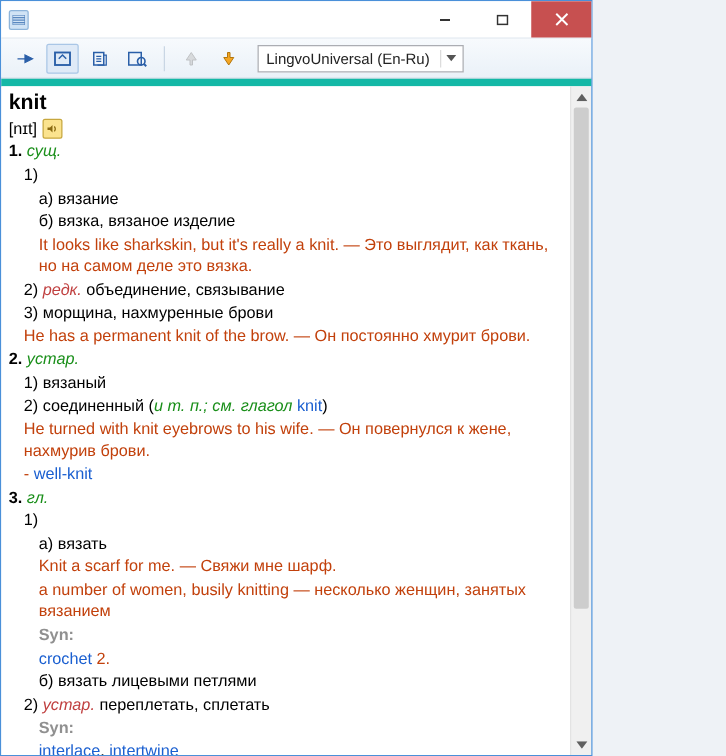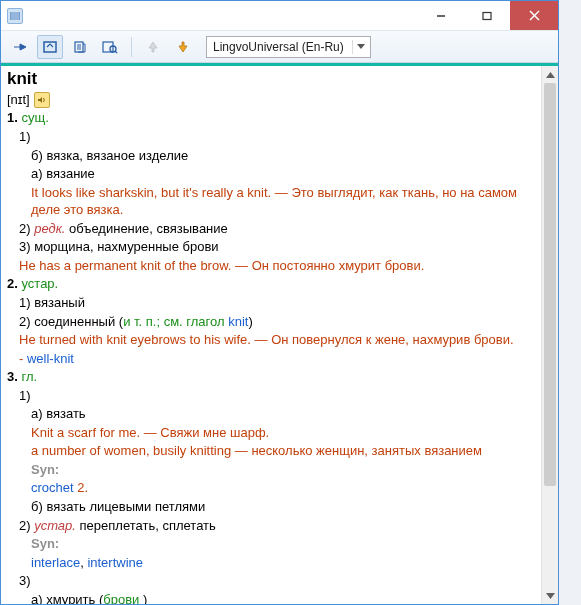--- a/index.html
+++ b/index.html
@@ -1,43 +1,43 @@
 <!DOCTYPE html>
 <html><head>
 <meta charset="utf-8">
 <style>
   * { box-sizing: border-box; }
   html, body { margin: 0; padding: 0; font-family: "Segoe UI", Tahoma, Arial, sans-serif; font-size: 13px; background: #eef2f6; }
-  .window { width: 559px; height: 605px; background: #fff; border: 1px solid #4a90d9; position: relative; display: flex; flex-direction: column; }
+  .window { width: 474px; height: 605px; background: #fff; border: 1px solid #4a90d9; position: relative; display: flex; flex-direction: column; }
   .titlebar { height: 30px; background: #fff; display: flex; align-items: center; justify-content: space-between; border-bottom: 1px solid #dfe7ef; }
   .titlebar-left { display: flex; align-items: center; padding-left: 6px; gap: 6px; }
   .app-icon { width: 16px; height: 16px; background: #d0e3f5; border: 1px solid #8db4da; border-radius: 2px; display:flex; align-items:center; justify-content:center;}
   .titlebar-right { display: flex; height: 100%; }
   .win-btn { width: 46px; height: 100%; display: flex; align-items: center; justify-content: center; color: #333; }
   .win-btn.close { background: #c75050; color: #fff; width: 48px;}
   .win-btn svg { display:block; }
   .toolbar { height: 32px; background: linear-gradient(#f7fafd,#eaf1f8); border-bottom: 1px solid #c9d6e4; display: flex; align-items: center; padding: 0 6px; gap: 4px; }
   .tb-btn { width: 26px; height: 24px; border: 1px solid transparent; border-radius: 2px; display: flex; align-items: center; justify-content: center; }
   .tb-btn.active { background: #dfeaf7; border-color: #a9c6e6; }
   .tb-btn svg { display:block;}
   .sep { width: 1px; height: 20px; background: #c9d6e4; margin: 0 4px; }
   .combo { height: 22px; border: 1px solid #abadb3; background: #fff; display: flex; align-items: center; padding: 0 4px 0 6px; font-size: 12px; color: #222; gap: 8px; margin-left: 6px; }
   .combo-arrow { width: 14px; height: 14px; display:flex;align-items:center;justify-content:center; border-left:1px solid #dcdcdc; padding-left:4px;}
-  .content-wrap { flex: 1; position: relative; overflow: hidden; border-top: 3px solid #14b8a6;}
+  .content-wrap { flex: 1; position: relative; overflow: hidden; border-top: 6px solid #14b8a6;}
   .content { position: absolute; inset: 0 17px 0 0; overflow: hidden; padding: 2px 6px 6px 6px; background: #fff; color: #000; line-height: 1.35;}
   .scrollbar { position: absolute; right: 0; top: 0; bottom: 0; width: 17px; background: #f0f0f0; border-left: 1px solid #e3e3e3;}
   .scroll-up, .scroll-down { height: 17px; display:flex;align-items:center;justify-content:center; color:#606060;}
   .scroll-track { position:absolute; top:17px; bottom:17px; left:0; right:0;}
   .scroll-thumb { position:absolute; left:2px; right:2px; top:0; height: 80%; background:#cdcdcd; border-radius:2px;}
   .scroll-down { position:absolute; bottom:0; left:0; right:0;}
   .headword { font-weight: bold; font-size: 17px; }
   .pron { font-size: 13px; display:flex; align-items:center; gap:4px;}
   .sound-icon { width:16px; height:16px; background:#fbe38e; border:1px solid #c7a73e; border-radius:2px; display:flex;align-items:center;justify-content:center;}
   .line { margin: 1px 0; }
-  .pos { color: #1a8f1a; }
+  .pos { color: #1a8f1a; font-style: italic; }
   .label { color: #c04040; font-style: italic; }
   .example { color: #c2410c; }
   .link { color: #1a5fd0; }
   .syn-label { color: #909090; font-weight: bold; text-align: right; }
   .i0 { margin-left: 0px; }
   .i1 { margin-left: 12px; }
   .i2 { margin-left: 24px; }
 </style>
 </head>
 <body>
@@ -132,22 +132,22 @@
           <svg width="10" height="10">
               <path d="M1 4 L3 4 L5 2 L5 8 L3 6 L1 6 Z" fill="#8a6a10"></path>
               <path d="M6.5 3 Q8 5 6.5 7" fill="none" stroke="#8a6a10" stroke-width="1"></path>
             </svg>
         </span>
       </div>
 
       <div class="line i0"><b>1.</b> <span class="pos">сущ.</span></div>
 
       <div class="line i1">1)</div>
+      <div class="line i2"><span>а)</span> <span>вязание</span></div>
       <div class="line i2"><span>б)</span> <span>вязка, вязаное изделие</span></div>
-      <div class="line i2"><span>а)</span> <span>вязание</span></div>
       <div class="line i2 example">It looks like sharkskin, but it's really a knit. — Это выглядит, как ткань, но на самом деле это вязка.</div>
 
       <div class="line i1"><span>2)</span> <span class="label">редк.</span><span> объединение, связывание</span></div>
 
       <div class="line i1"><span>3)</span> <span>морщина, нахмуренные брови</span></div>
       <div class="line i1 example">He has a permanent knit of the brow. — Он постоянно хмурит брови.</div>
 
       <div class="line i0"><b>2.</b> <span class="pos">устар.</span></div>
       <div class="line i1">1) вязаный</div>
       <div class="line i1"><span>2) соединенный (</span><span class="pos">и  т.  п.;  см.  глагол</span><span class="link"> knit</span><span>)</span></div>

